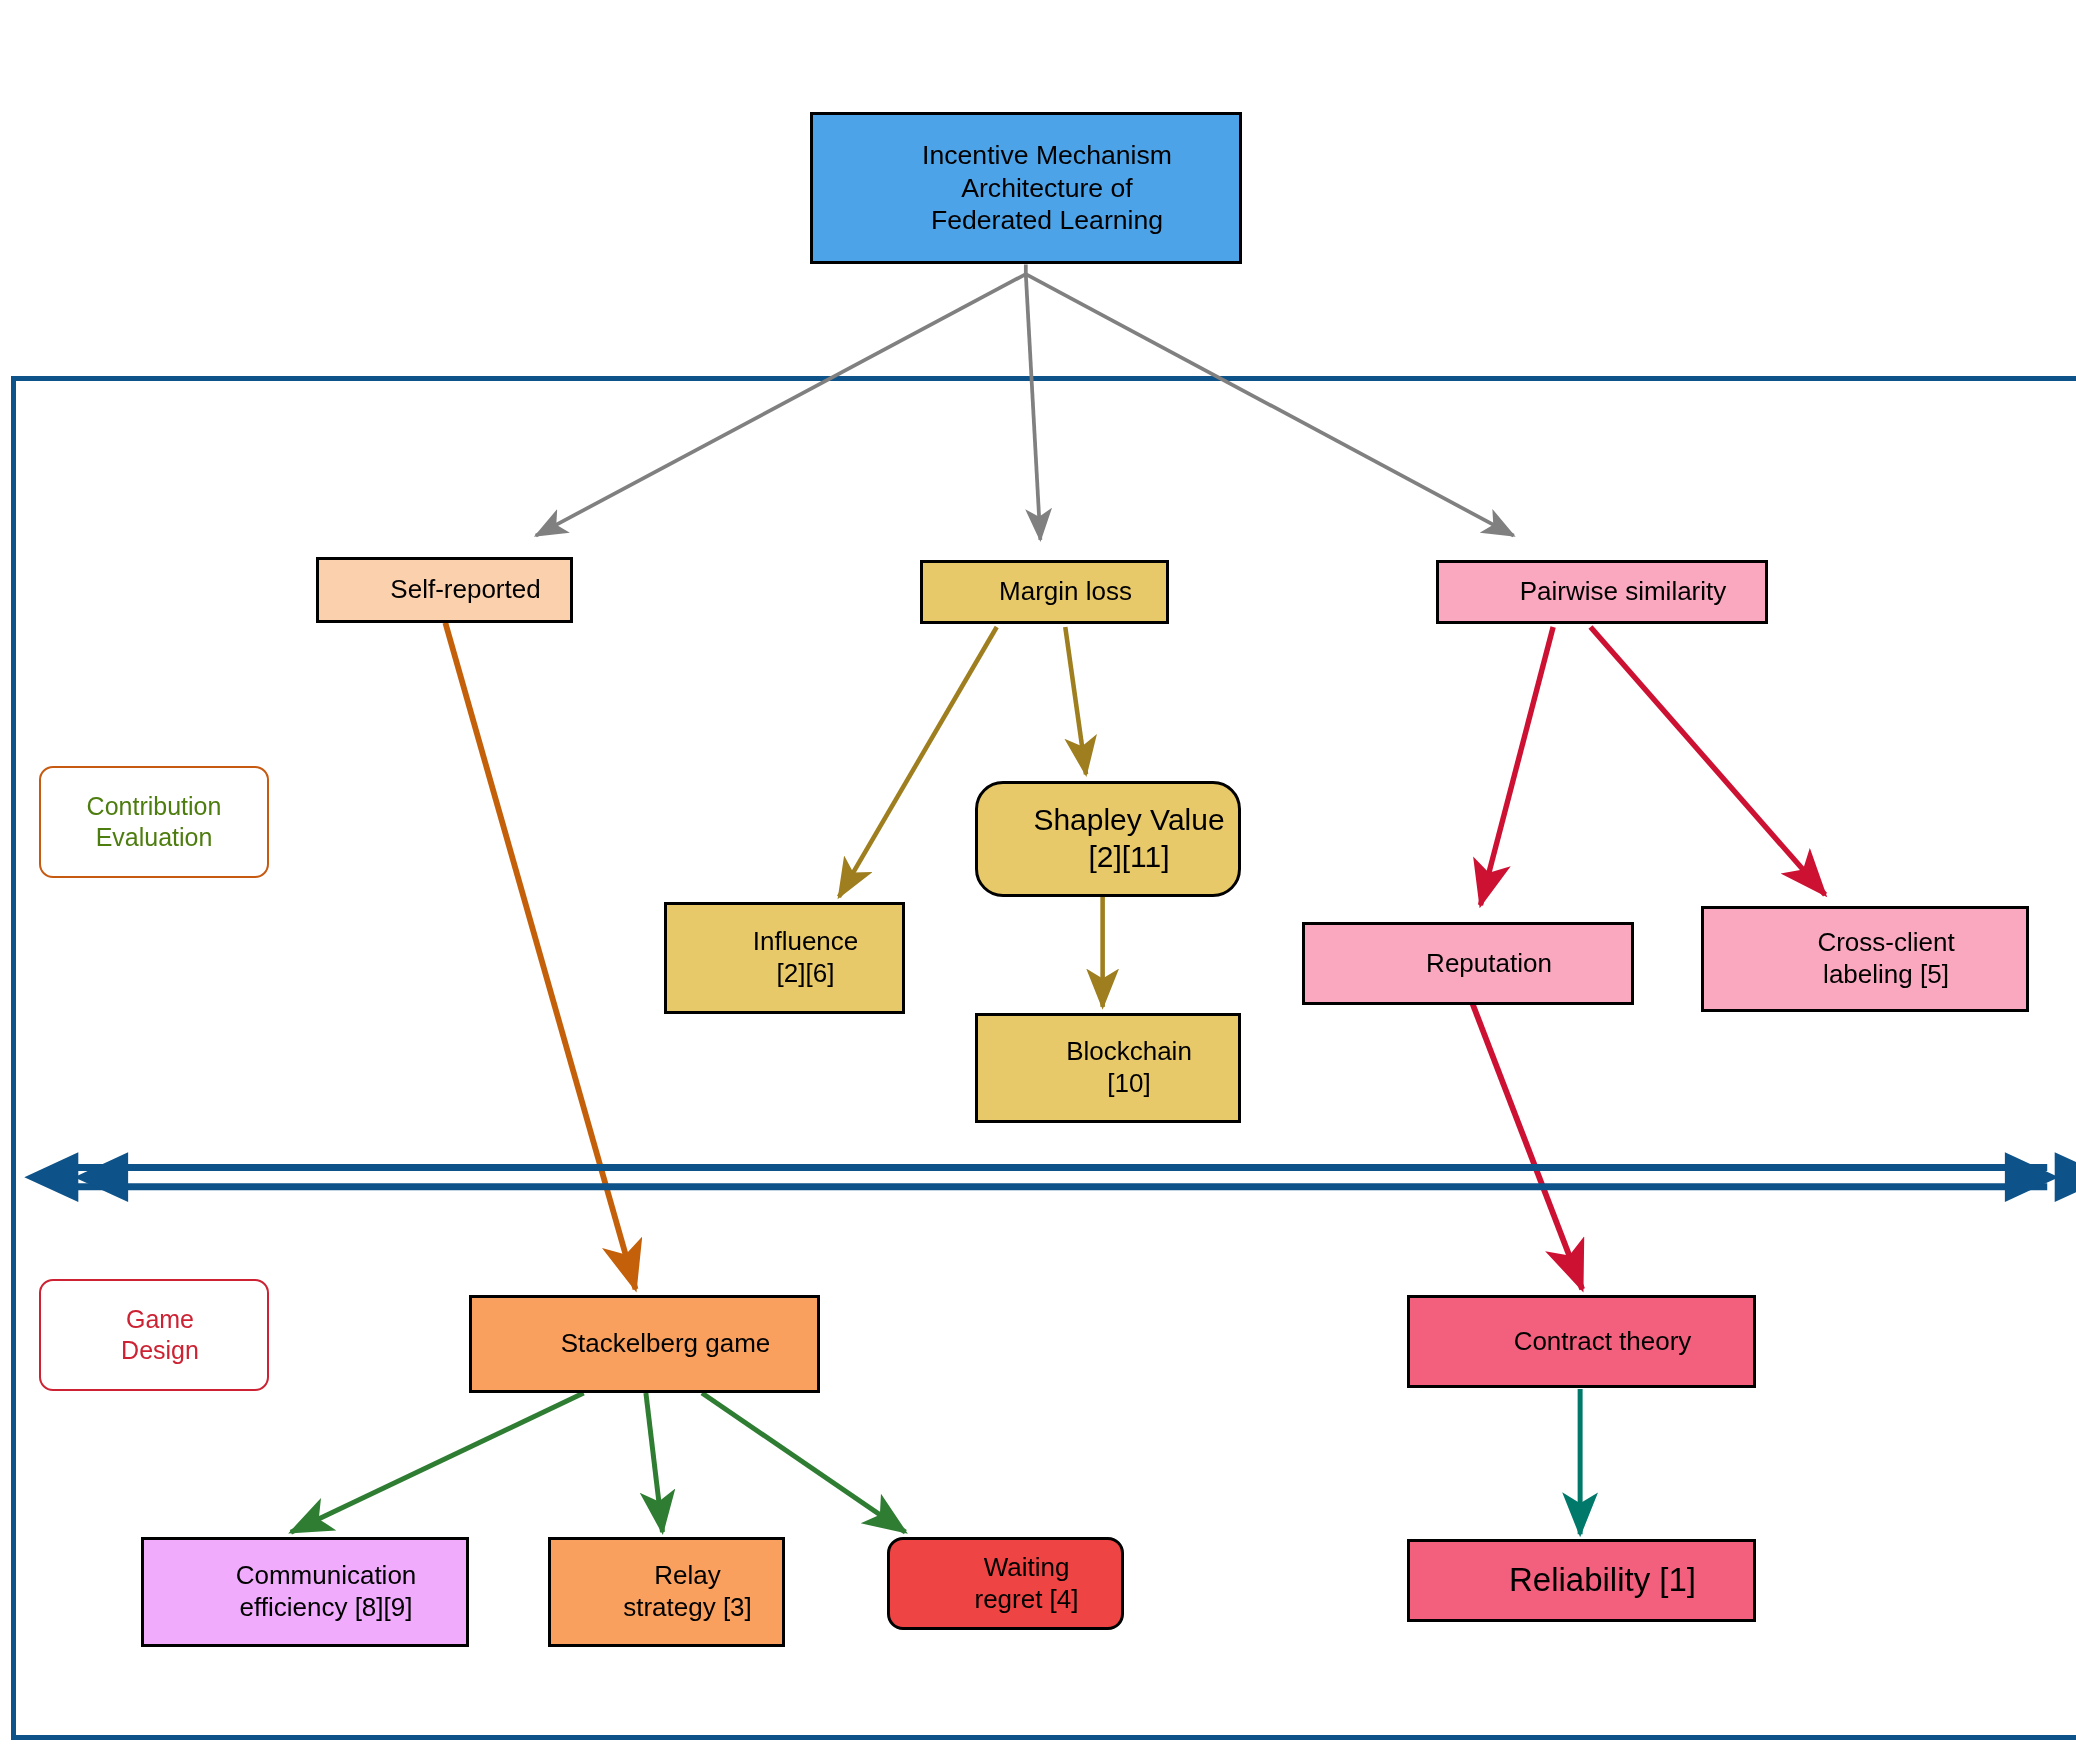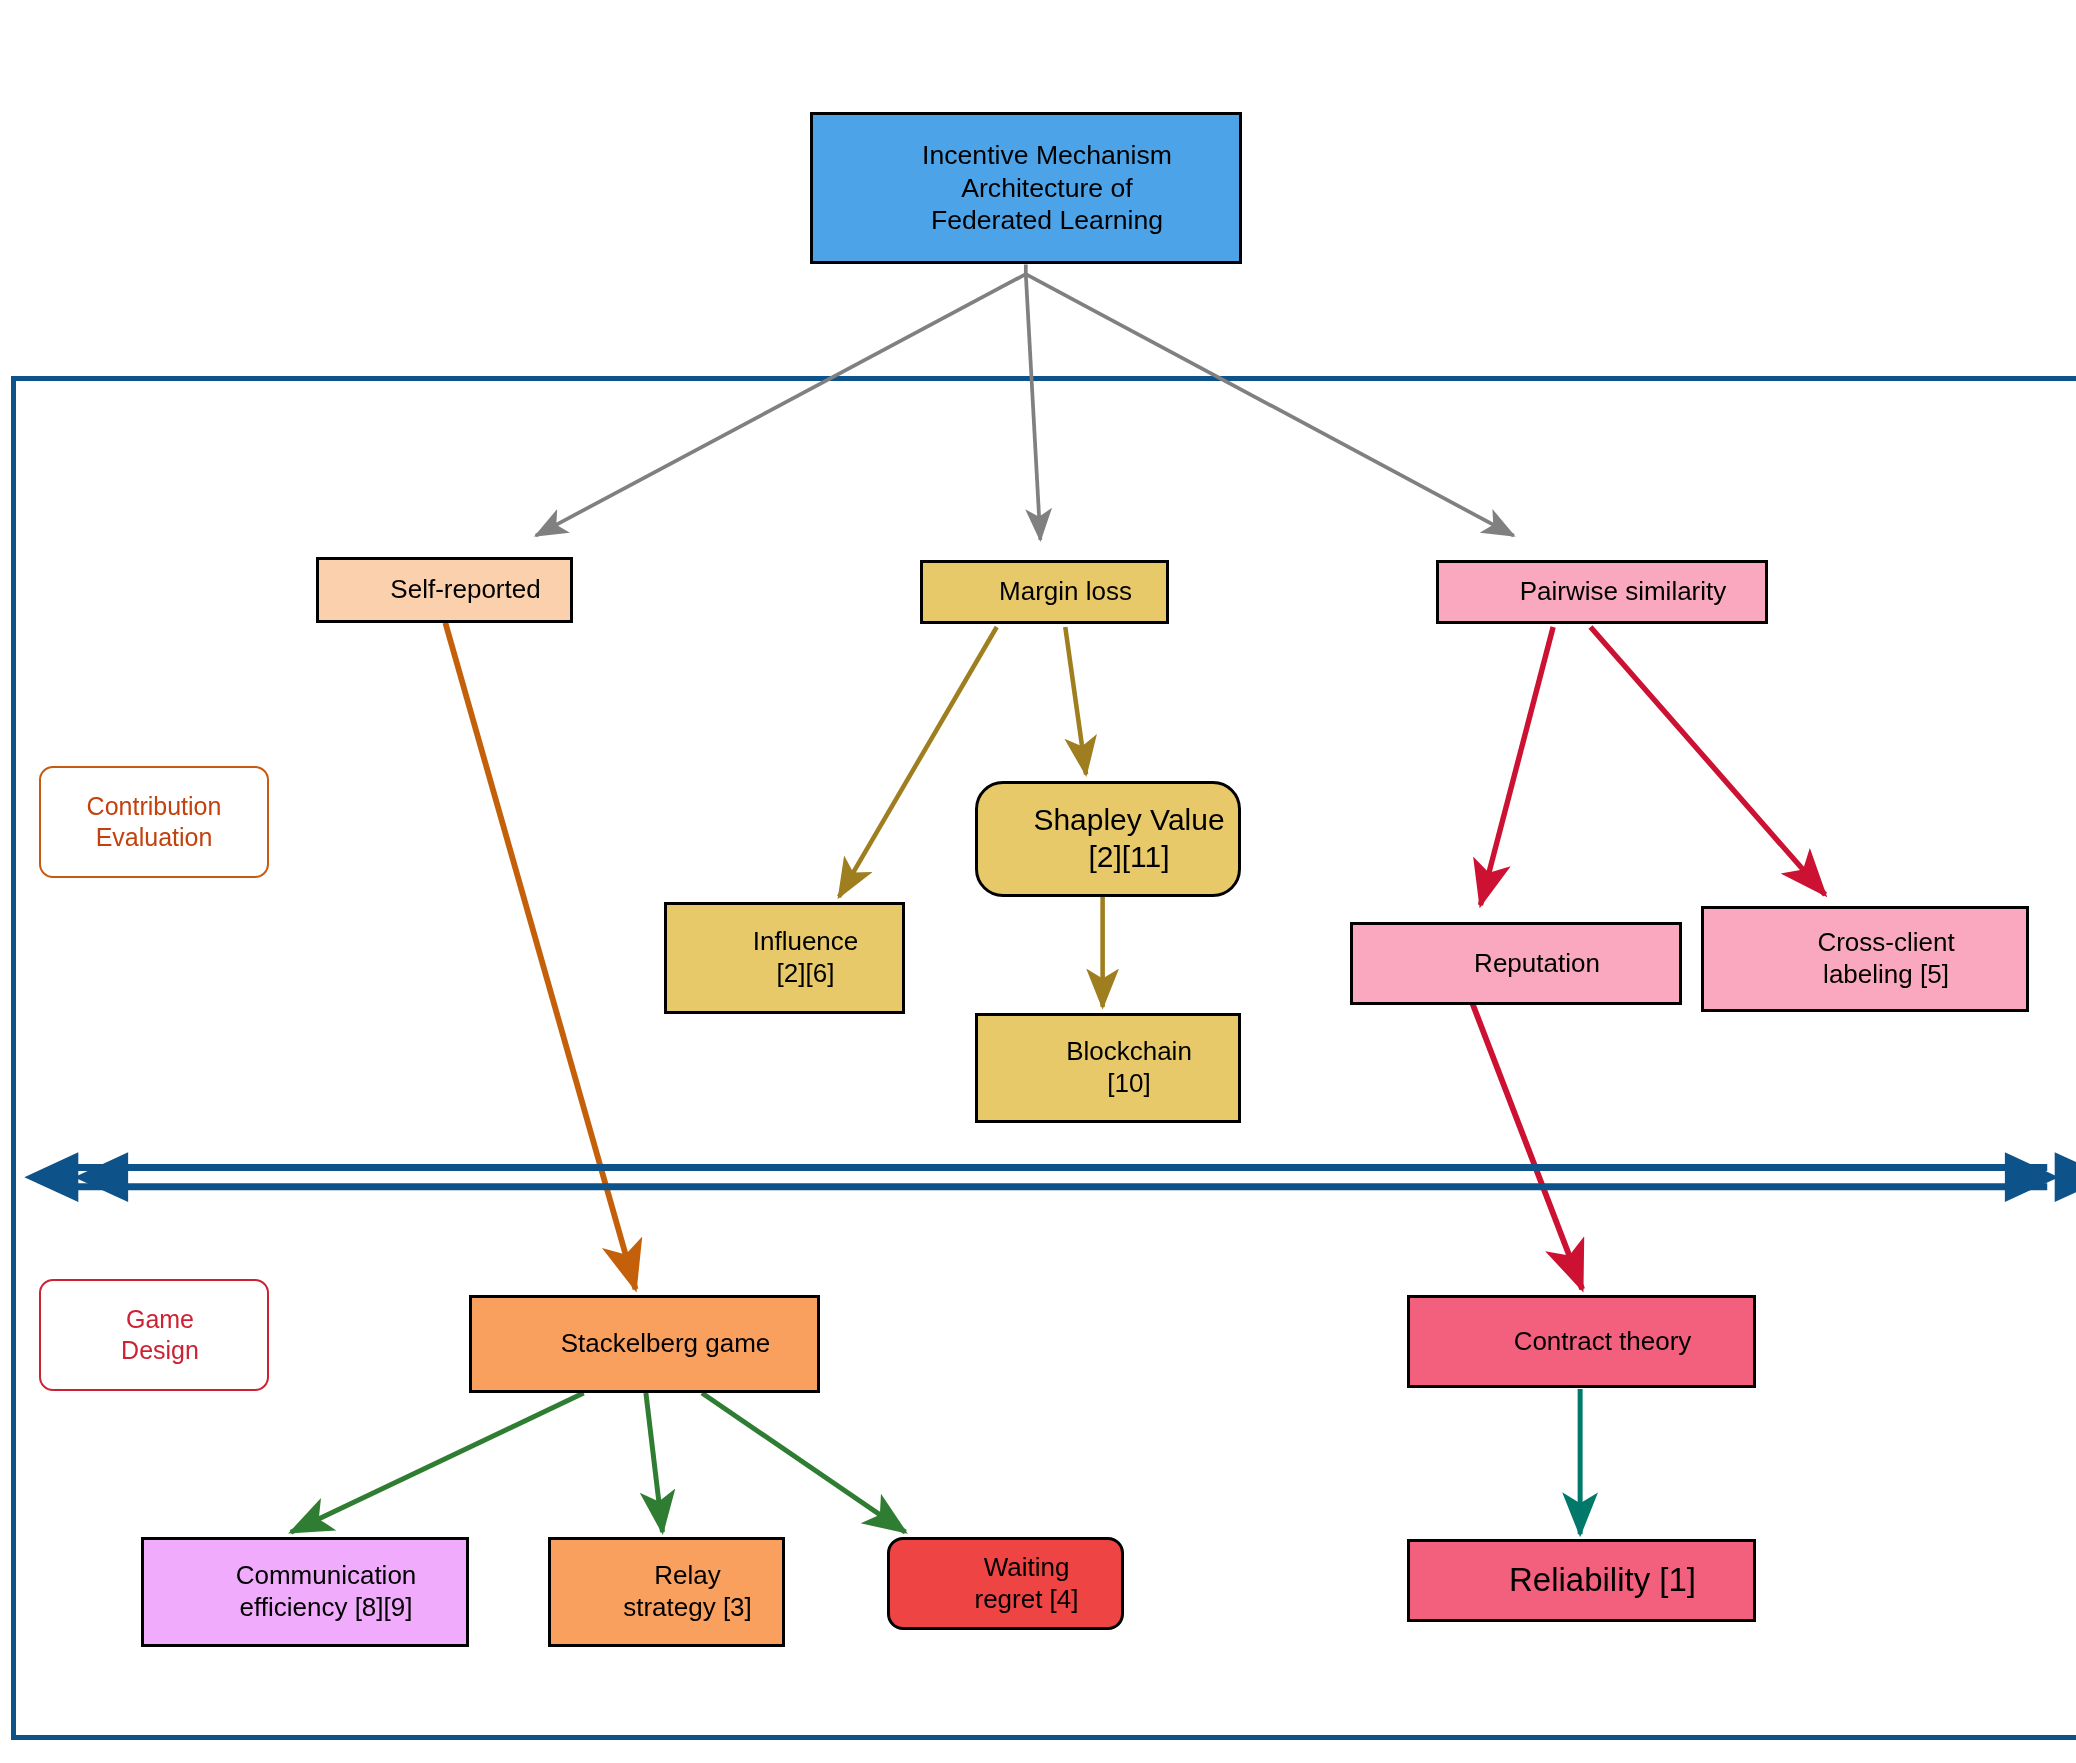--- a/index.html
+++ b/index.html
@@ -111,21 +111,21 @@
   <div class="nodebox" style="left:664px;top:902px;width:241px;height:112px;background:#E8C96A;font-size:26px;">
     <span>Influence
 [2][6]</span>
   </div>
 
   <div class="nodebox" style="left:975px;top:1013px;width:266px;height:110px;background:#E8C96A;font-size:26px;">
     <span>Blockchain
 [10]</span>
   </div>
 
-  <div class="nodebox" style="left:1302px;top:922px;width:332px;height:83px;background:#F9A8C0;font-size:26px;margin-left:48px;">
+  <div class="nodebox" style="left:1302px;top:922px;width:332px;height:83px;background:#F9A8C0;font-size:26px;">
     <span>Reputation</span>
   </div>
 
   <div class="nodebox" style="left:1701px;top:906px;width:328px;height:106px;background:#F9A8C0;font-size:26px;">
     <span>Cross-client
 labeling [5]</span>
   </div>
 
   <div class="nodebox" style="left:469px;top:1295px;width:351px;height:98px;background:#F9A05E;font-size:26px;">
     <span>Stackelberg game</span>
@@ -147,21 +147,21 @@
 
   <div class="nodebox" style="left:887px;top:1537px;width:237px;height:93px;background:#ef4444;font-size:26px;border-radius:16px;">
     <span>Waiting
 regret [4]</span>
   </div>
 
   <div class="nodebox" style="left:1407px;top:1539px;width:349px;height:83px;background:#F2607E;font-size:33px;">
     <span>Reliability [1]</span>
   </div>
 
-  <div class="badge" style="left:39px;top:766px;width:230px;height:112px;border-color:#C65A11;color:#c2410c;font-size:25px;">
+  <div class="badge" style="left:39px;top:766px;width:230px;height:112px;border-color:#C65A11;color:#4d7c0f;font-size:25px;">
     <span>Contribution
 Evaluation</span>
   </div>
 
   <div class="badge" style="left:39px;top:1279px;width:230px;height:112px;border-color:#CC2233;color:#CC2233;font-size:25px;padding-left:12px;">
     <span>Game
 Design</span>
   </div>
 
 </div>

